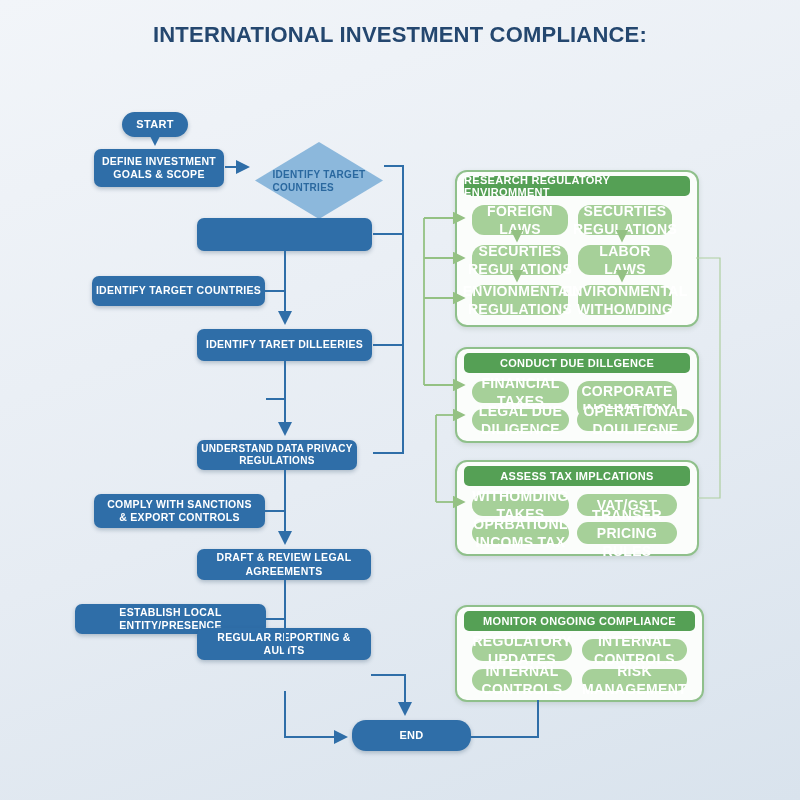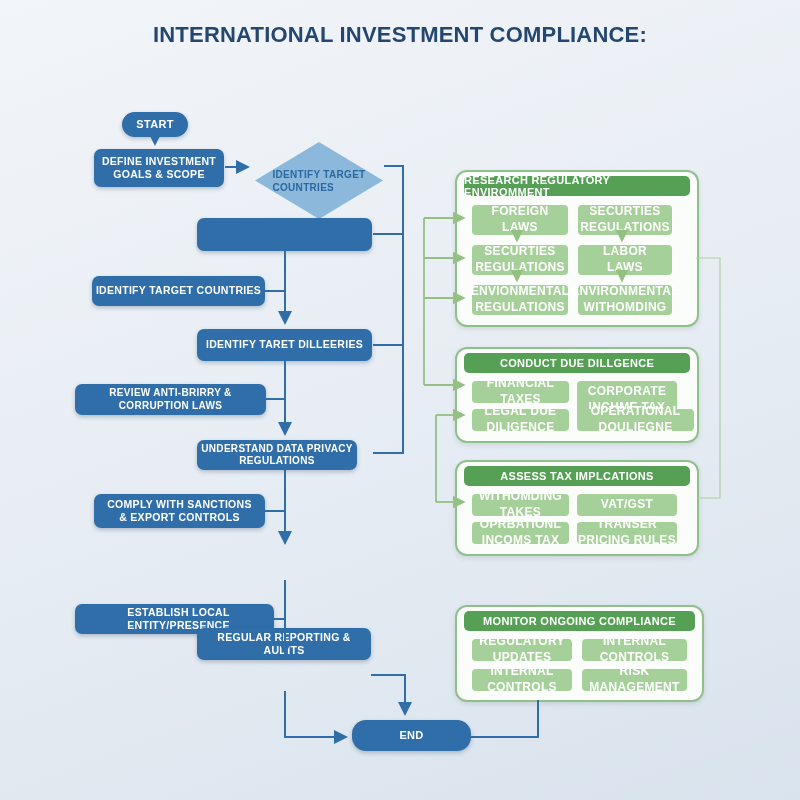--- a/index.html
+++ b/index.html
@@ -34,22 +34,22 @@
   .panel{
     position:absolute;background:var(--panel-bg);border:2px solid #8fc08b;
     border-radius:12px;box-shadow:0 2px 5px rgba(60,90,60,.15);
   }
   .panel-header{
     position:absolute;left:7px;right:7px;top:4px;height:20px;background:var(--green-dark);
     border-radius:5px;color:#fff;font-weight:bold;font-size:11px;
     display:flex;align-items:center;justify-content:center;letter-spacing:.3px;
   }
   .gbox{
-    position:absolute;background:var(--green-box);border-radius:4px;color:#fff;font-weight:bold;
-    font-size:12px;line-height:1.3;display:flex;align-items:center;justify-content:center;
+    position:absolute;background:var(--green-box);border-radius:12px;color:#fff;font-weight:bold;
+    font-size:14px;line-height:1.3;display:flex;align-items:center;justify-content:center;
     text-align:center;white-space:pre-line;letter-spacing:.3px;
   }
   svg.wires{position:absolute;left:0;top:0;pointer-events:none;}
   .lb{stroke:var(--blue);stroke-width:2;fill:none;}
   .lg{stroke:var(--green-line);stroke-width:1.8;fill:none;}
   .lg-thin{stroke:#aecfa0;stroke-width:1.2;fill:none;}
   .mb{fill:var(--blue);} .mg{fill:var(--green-line);}
 </style>
 </head>
 <body>
@@ -61,25 +61,25 @@
   </div>
 
   <div class="bluebox pill" style="left:122px;top:112px;width:66px;height:25px;">START</div>
   <div class="bluebox" style="left:94px;top:149px;width:130px;height:38px;text-align:center;">DEFINE INVESTMENT
 GOALS &amp; SCOPE</div>
   <div class="diamond">IDENTIFY TARGET
 COUNTRIES</div>
   <div class="bluebox" style="left:197px;top:218px;width:175px;height:33px;"></div>
   <div class="bluebox" style="left:92px;top:276px;width:173px;height:30px;">IDENTIFY TARGET COUNTRIES</div>
   <div class="bluebox" style="left:197px;top:329px;width:175px;height:32px;">IDENTIFY TARET DILLEERIES</div>
-  <div class="bluebox" style="left:75px;top:384px;width:191px;height:31px;font-size:10px;">REVIEW ANTI-BRIRRY &amp; CORRUPTION LAWS</div>
   <div class="bluebox" style="left:197px;top:440px;width:160px;height:30px;font-size:10px;">UNDERSTAND DATA PRIVACY REGULATIONS</div>
   <div class="bluebox" style="left:94px;top:494px;width:171px;height:34px;">COMPLY WITH SANCTIONS
 &amp; EXPORT CONTROLS</div>
-  <div class="bluebox" style="left:75px;top:604px;width:191px;height:30px;padding-left:8px;">ESTABLISH LOCAL ENTITY/PRESENCE</div>
+  <div class="bluebox" style="left:197px;top:549px;width:174px;height:31px;">DRAFT &amp; REVIEW LEGAL AGREEMENTS</div>
+  <div class="bluebox" style="left:75px;top:604px;width:191px;height:30px;">ESTABLISH LOCAL ENTITY/PRESENCE</div>
   <div class="bluebox" style="left:197px;top:628px;width:174px;height:32px;text-align:center;">REGULAR REPORTING &amp; AUDITS</div>
   <div class="bluebox pill" style="left:352px;top:720px;width:119px;height:31px;">END</div>
 
   <div class="panel" style="left:455px;top:170px;width:240px;height:153px;">
     <div class="panel-header">RESEARCH REGULATORY ENVIROMMENT</div>
     <div class="gbox" style="left:15px;top:33px;width:96px;height:30px;">FOREIGN
 LAWS</div>
     <div class="gbox" style="left:121px;top:33px;width:94px;height:30px;">SECURTIES
 REGULATIONS</div>
     <div class="gbox" style="left:15px;top:73px;width:96px;height:30px;">SECURTIES

